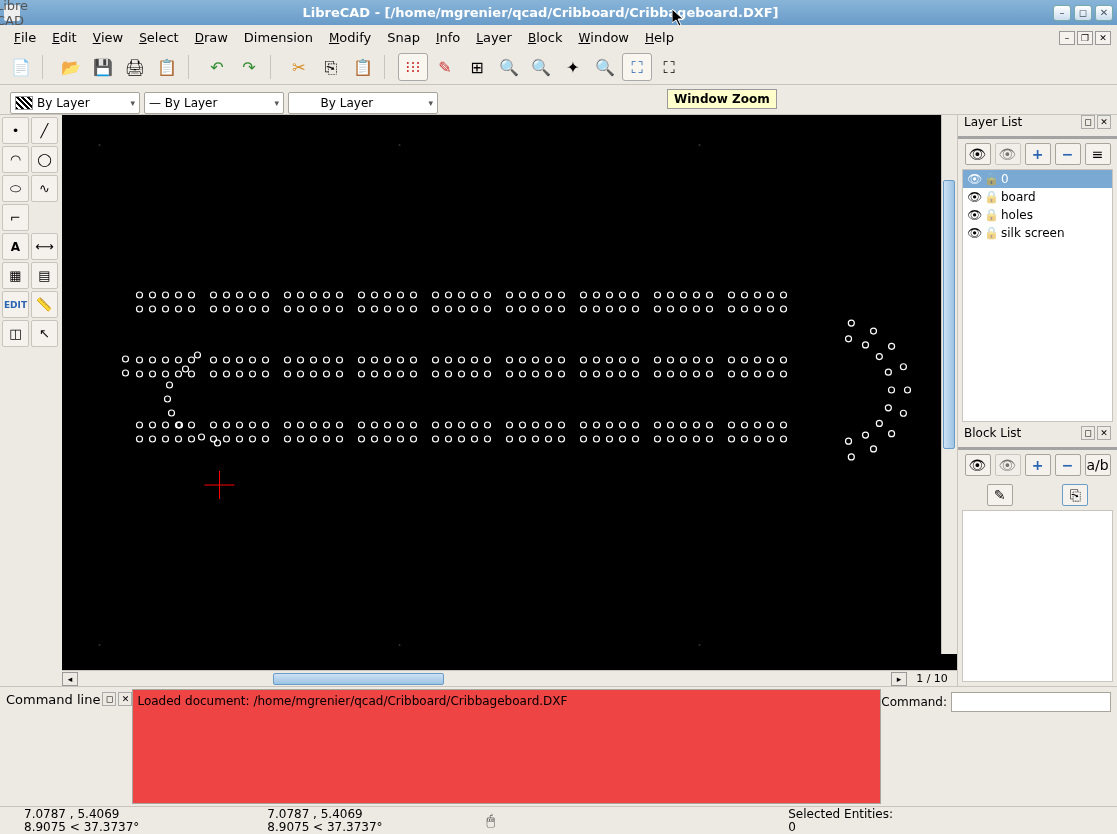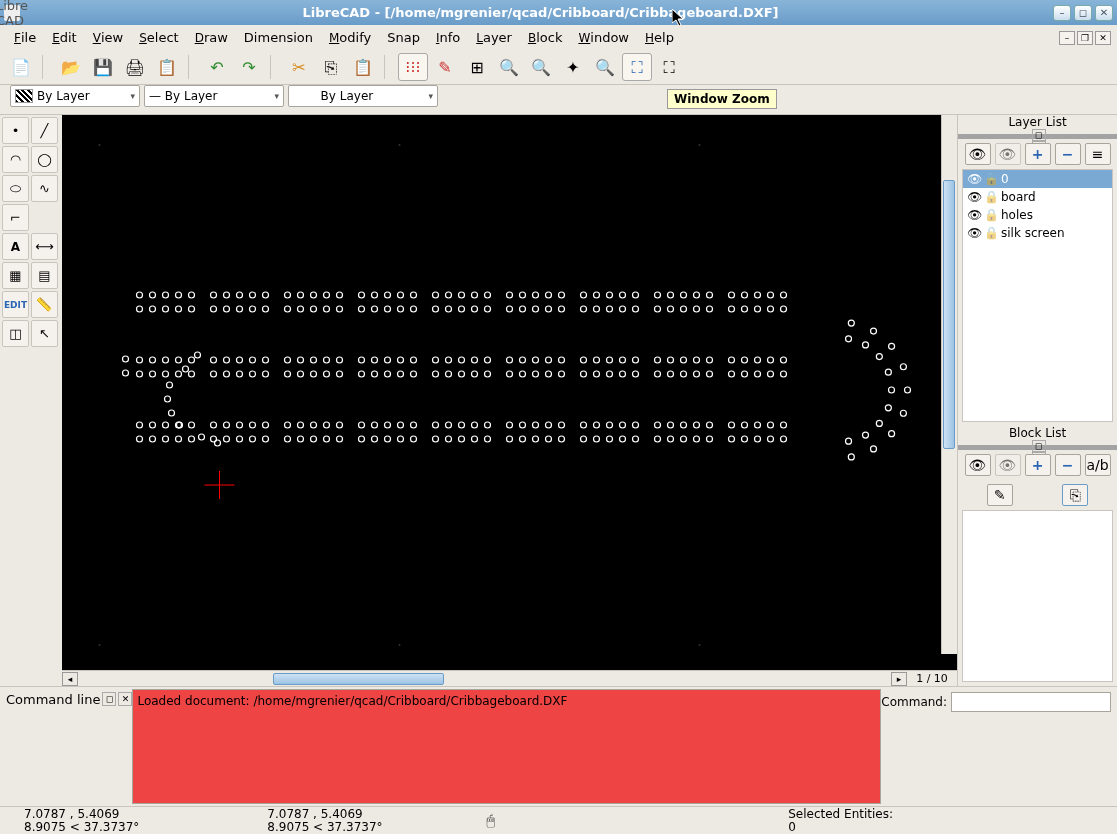--- a/index.html
+++ b/index.html
@@ -19,21 +19,21 @@
 .menubar .mdi-btns { margin-left: auto; display:flex; gap:2px; }
 .menubar .mdi-btn { width:16px;height:14px;border:1px solid #999;background:#f5f2ee;font-size:9px;display:flex;align-items:center;justify-content:center;cursor:pointer; }
 
 
 .toolbar { height: 35px; background: #ede9e3; display: flex; align-items: center; padding: 0 6px; gap:2px; border-bottom:1px solid #c9c5be; }
 .tool-btn { width: 30px; height: 28px; display: flex; align-items: center; justify-content: center; border: 1px solid transparent; border-radius:3px; cursor:pointer; font-size:16px; }
 .tool-btn.active { border:1px solid #a9a9a9; background:#f9f6f0; }
 .tool-sep { width: 8px; height: 24px; border-left:1px solid #c9c5be; margin:0 4px; }
 
 
-.selector-row { height: 30px; background:#ede9e3; display:flex; align-items:flex-start; padding:0 10px; gap:4px; border-bottom:1px solid #c9c5be; }
+.selector-row { height: 30px; background:#ede9e3; display:flex; align-items:flex-end; padding:0 10px; gap:4px; border-bottom:1px solid #c9c5be; }
 .combo { height:22px; border:1px solid #a9a59c; background:#fff; display:flex; align-items:center; padding:0 4px; border-radius:2px; cursor:pointer; }
 .combo .swatch { width:18px; height:14px; margin-right:4px; background:repeating-linear-gradient(45deg,#000,#000 2px,#fff 2px,#fff 4px); border:1px solid #999; }
 .combo .arrow { margin-left:auto; font-size:9px; color:#555; }
 .combo.w1 { width:130px; } .combo.w2 { width:140px; } .combo.w3 { width:150px; }
 
 
 .main { display:flex; height: calc(100% - 25px - 25px - 35px - 30px - 120px - 28px); }
 .left-toolbox { width:62px; background:#ede9e3; display:flex; flex-wrap:wrap; align-content:flex-start; padding:2px; gap:2px; }
 .left-toolbox .tbtn { width:27px; height:27px; border:1px solid #c9c5be; background:#f5f2ee; border-radius:2px; display:flex;align-items:center;justify-content:center; font-size:13px; cursor:pointer; }
 
@@ -42,21 +42,21 @@
 .hscroll { height:16px; background:#ede9e3; display:flex; align-items:center; border-top:1px solid #c9c5be; }
 .hscroll .arrow-btn { width:16px;height:14px;border:1px solid #999;background:#ede9e3;display:flex;align-items:center;justify-content:center;font-size:9px;cursor:pointer; }
 .hscroll .track { flex:1; height:14px; background:#ede9e3; position:relative; }
 .hscroll .thumb { position:absolute; left:24%; width:21%; height:12px; top:1px; background:linear-gradient(#cfe2f3,#9cc3e4); border:1px solid #6a9cc9; border-radius:2px; }
 .hscroll .page-ind { width:50px; text-align:center; font-size:11px; }
 .vscroll { position:absolute; right:0; top:0; bottom:16px; width:16px; background:#ede9e3; border-left:1px solid #c9c5be; }
 .vscroll .thumb { position:absolute; top:12%; left:1px; width:12px; height:50%; background:linear-gradient(90deg,#cfe2f3,#9cc3e4); border:1px solid #6a9cc9; border-radius:2px; }
 
 .right-panels { width:160px; background:#ede9e3; display:flex; flex-direction:column; border-left:1px solid #c9c5be; }
 .panel { display:flex; flex-direction:column; }
-.panel-header { height:24px; display:flex; align-items:center; padding:0 6px; font-size:13px; border-bottom:5px solid #a3a3a3;flex-direction:column; }
+.panel-header { height:24px; display:flex; padding:0 6px; font-size:13px; border-bottom:3px solid #a3a3a3; }
 .panel-header .title { flex:1; }
 .panel-header .pbtn { width:14px;height:14px;border:1px solid #aaa;margin-left:2px;font-size:9px;display:flex;align-items:center;justify-content:center;cursor:pointer; }
 .panel-buttons { display:flex; padding:4px; gap:4px; justify-content:center; }
 .pnl-btn { width:26px;height:22px;border:1px solid #a9a59c;background:#f5f2ee;border-radius:2px;display:flex;align-items:center;justify-content:center;font-size:14px;cursor:pointer; }
 .layer-list { flex:1; background:#fff; border:1px solid #c9c5be; margin:0 4px 4px 4px; overflow:auto; }
 .layer-item { display:flex; align-items:center; padding:2px 4px; gap:3px; cursor:pointer; }
 .layer-item.selected { background:#7aaad4; color:#fff; }
 .layer-item .ico { width:14px; font-size:12px; }
 .block-panel .block-tools { display:flex; justify-content:space-around; padding:4px; }
 .block-list { flex:1; background:#fff; border:1px solid #c9c5be; margin:0 4px 4px 4px; min-height:120px; }

